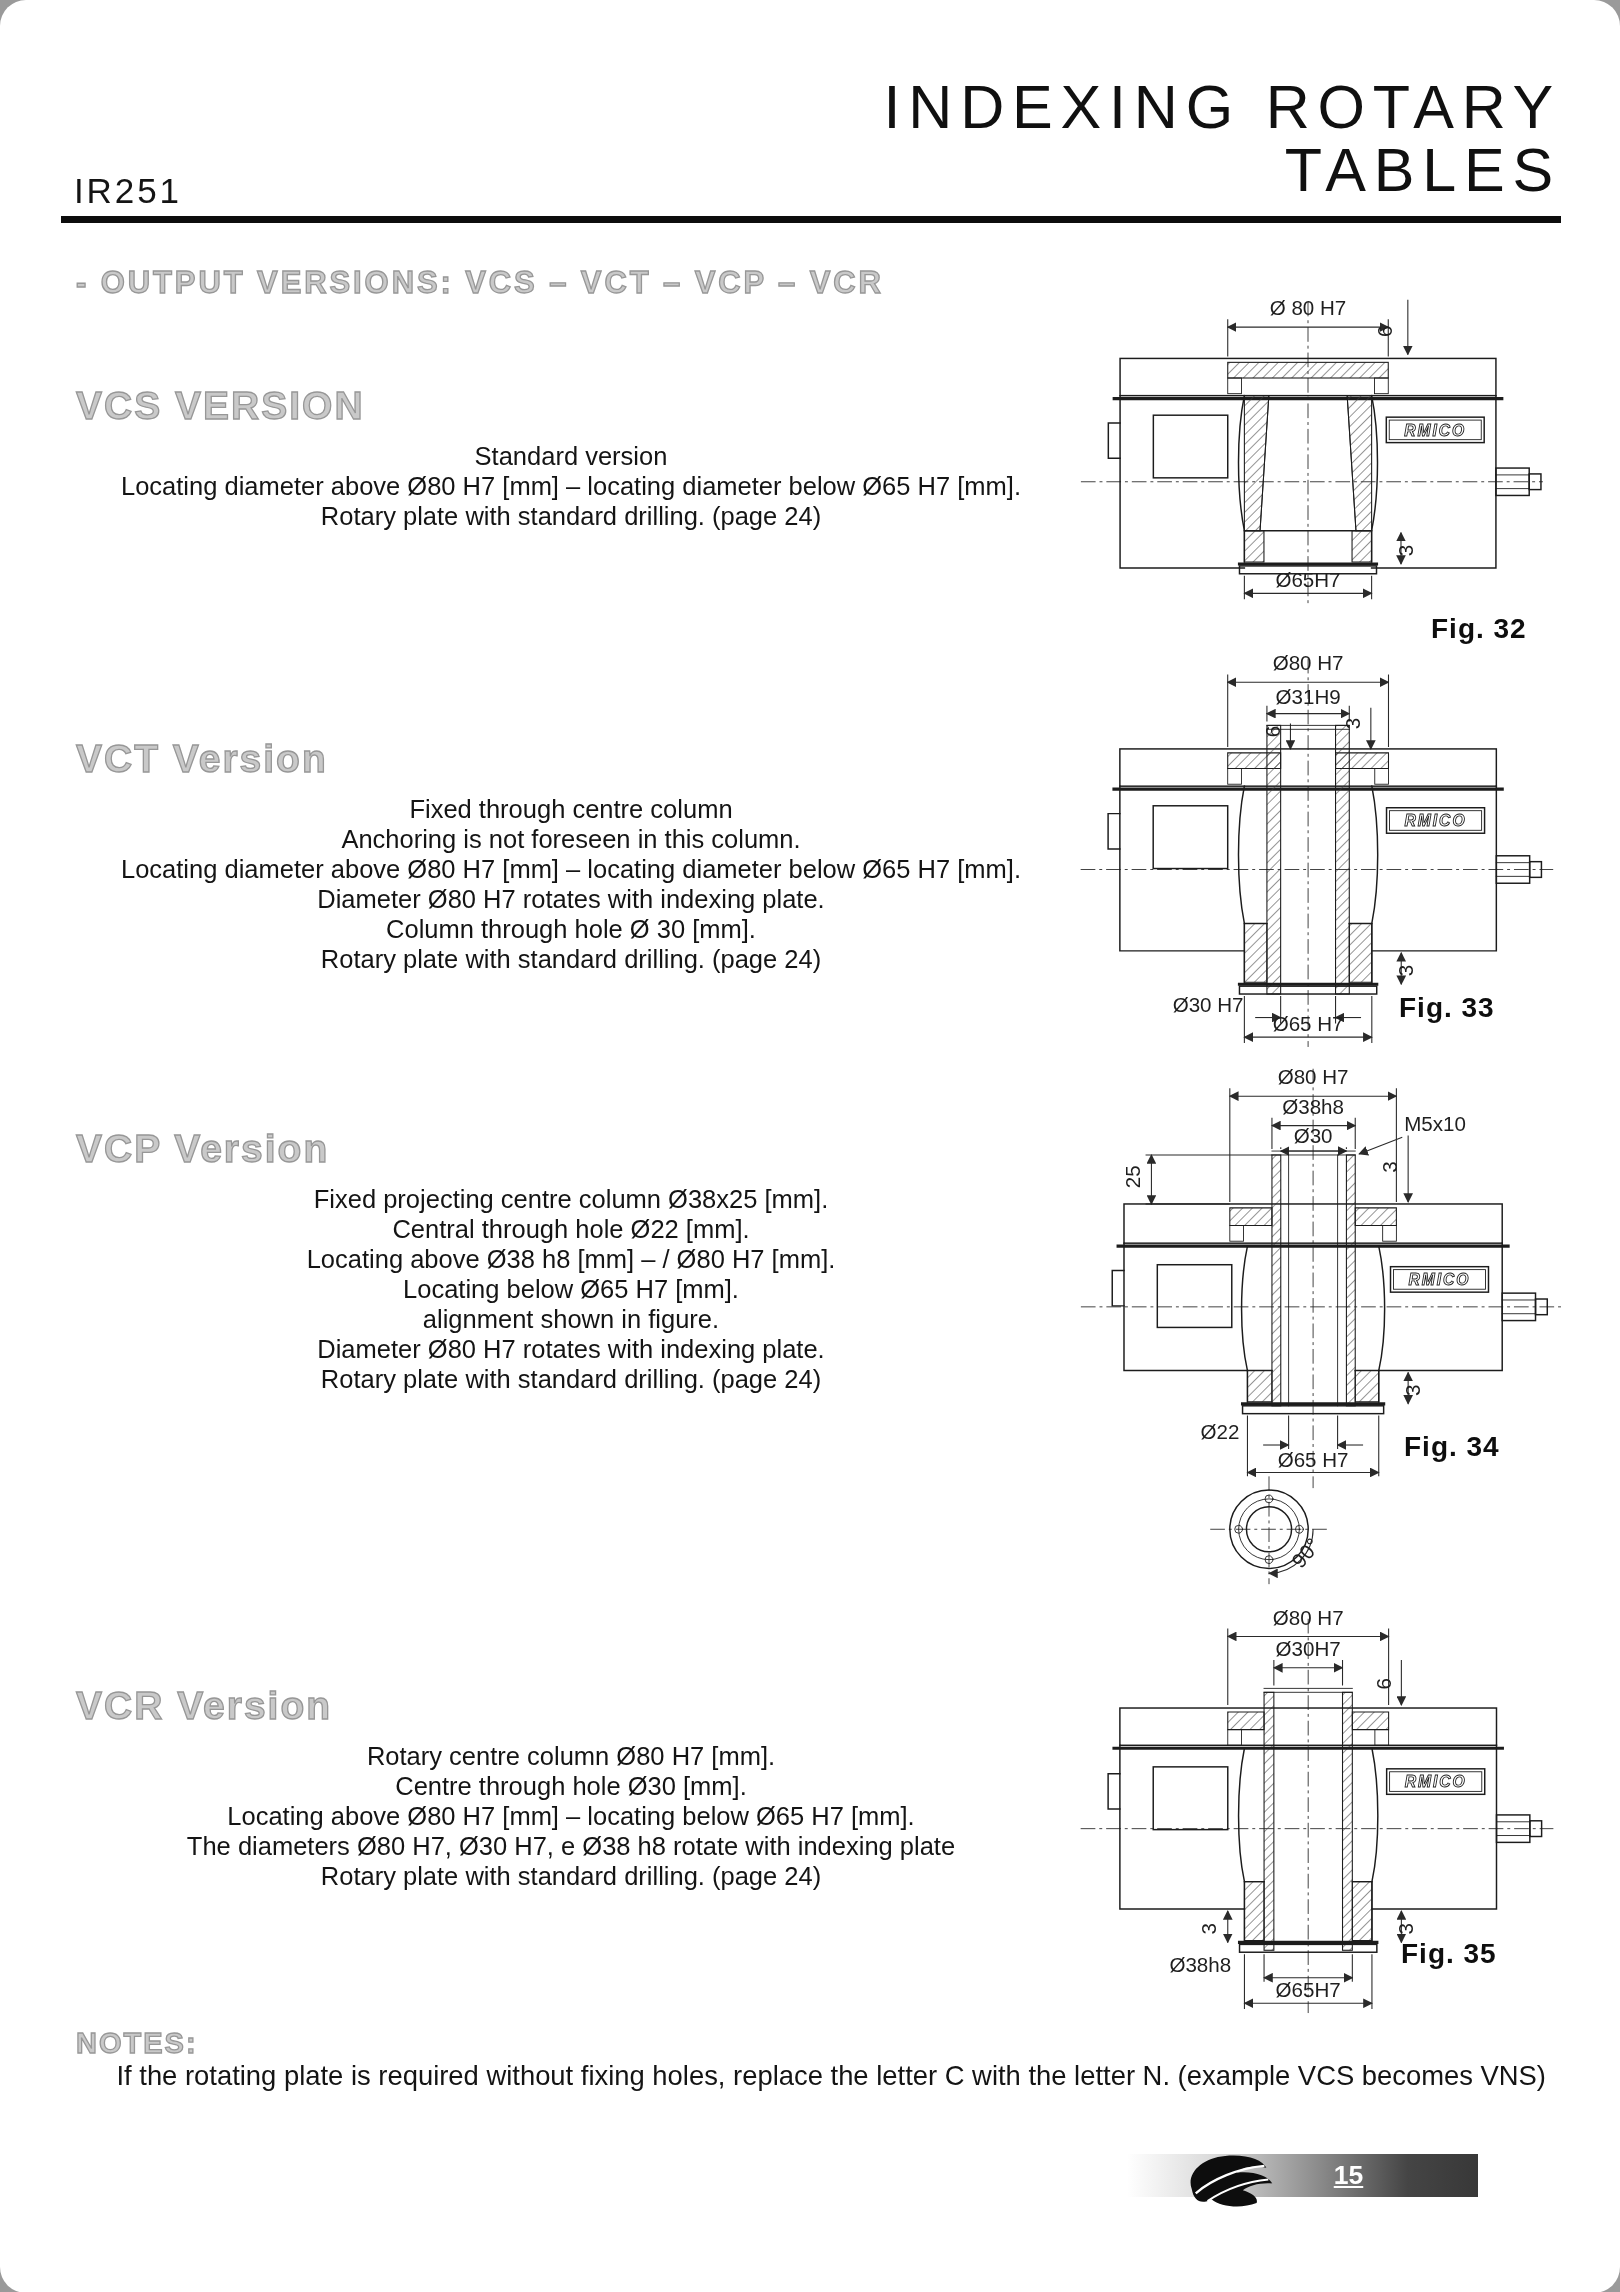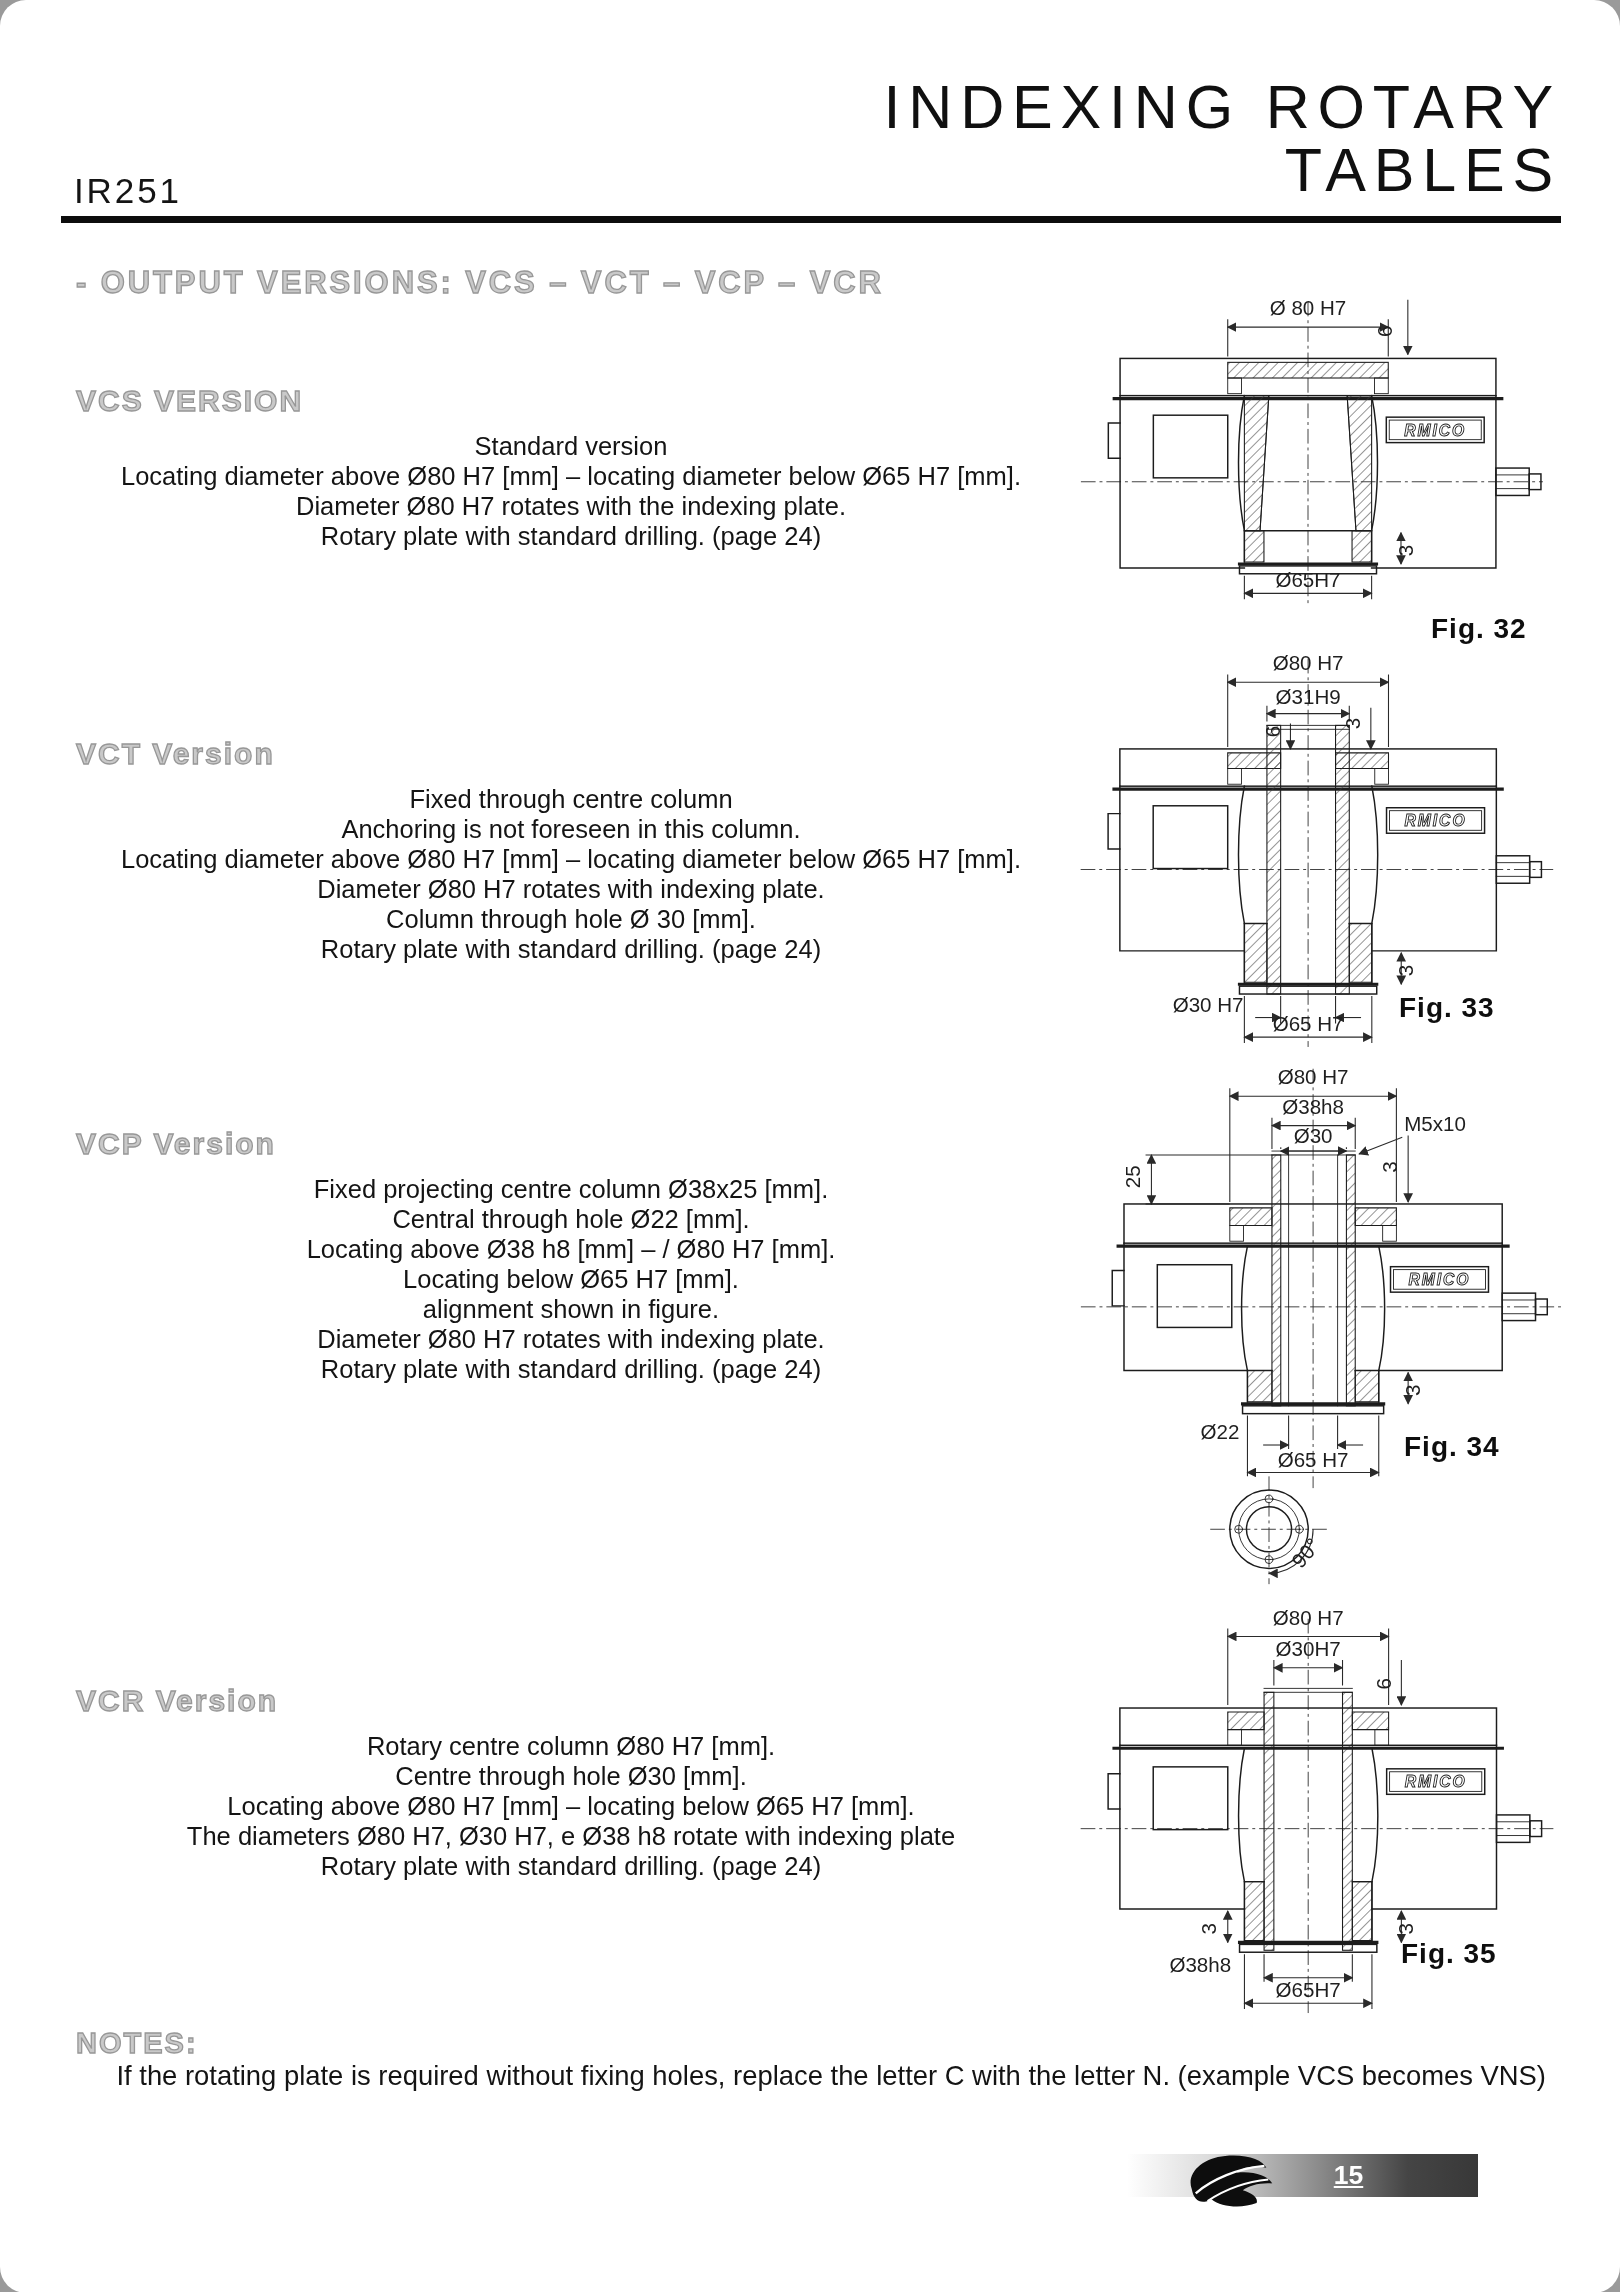--- a/index.html
+++ b/index.html
@@ -9,21 +9,21 @@
   
   .title{right:59px;top:76px;text-align:right;font-size:61px;line-height:63px;
          letter-spacing:7.8px;color:#101010;font-weight:400;}
   .model{left:74px;top:171px;font-size:35px;letter-spacing:2.9px;color:#141414;}
   .rule{left:61px;top:216px;width:1500px;height:6.9px;background:#0d0d0d;}
   
   .gray-h{color:#c9c9c9;-webkit-text-stroke:1.3px #979797;font-weight:700;}
   .h-output{left:76px;top:265px;font-size:31px;letter-spacing:2.9px;}
   
   .ver{left:76px;width:990px;}
-  .ver h2{margin:0 0 12.7px 0;font-size:30px;letter-spacing:2px;}
+  .ver h2{margin:0 0 12.7px 0;font-size:39px;letter-spacing:2px;}
   .ver p{margin:0;font-size:25.5px;line-height:30px;color:#141414;text-align:center;}
   
   .notes-h{left:76px;top:2015px;font-size:29px;letter-spacing:2px;margin-top:12px;}
   .note-text{left:76px;top:2060px;font-size:27.4px;color:#141414;width:1470px;text-align:right;}
   
   .fig{position:absolute;}
   .figcap{position:absolute;font-size:28px;font-weight:700;color:#0e0e0e;letter-spacing:1px;}
   
   .drw{stroke:#1c1c1c;fill:none;stroke-width:1.5;stroke-linecap:square;}
   .tn{stroke-width:0.9;}
@@ -64,21 +64,20 @@
   </div>
   <div class="abs model">IR251</div>
   <div class="abs rule"></div>
 
   <div class="abs h-output gray-h">- OUTPUT VERSIONS:  VCS – VCT – VCP – VCR</div>
 
   <section class="abs ver" style="top:384px">
     <h2 class="gray-h">VCS VERSION</h2>
     <p>Standard version</p>
     <p>Locating diameter above Ø80 H7 [mm] – locating diameter below Ø65 H7 [mm].</p>
-    <p>Diameter Ø80 H7 rotates with the indexing plate.</p>
     <p>Rotary plate with standard drilling. (page 24)</p>
   </section>
 
   <section class="abs ver" style="top:737px">
     <h2 class="gray-h">VCT Version</h2>
     <p>Fixed through centre column</p>
     <p>Anchoring is not foreseen in this column.</p>
     <p>Locating diameter above Ø80 H7 [mm] – locating diameter below Ø65 H7 [mm].</p>
     <p>Diameter Ø80 H7 rotates with indexing plate.</p>
     <p>Column through hole Ø 30 [mm].</p>

